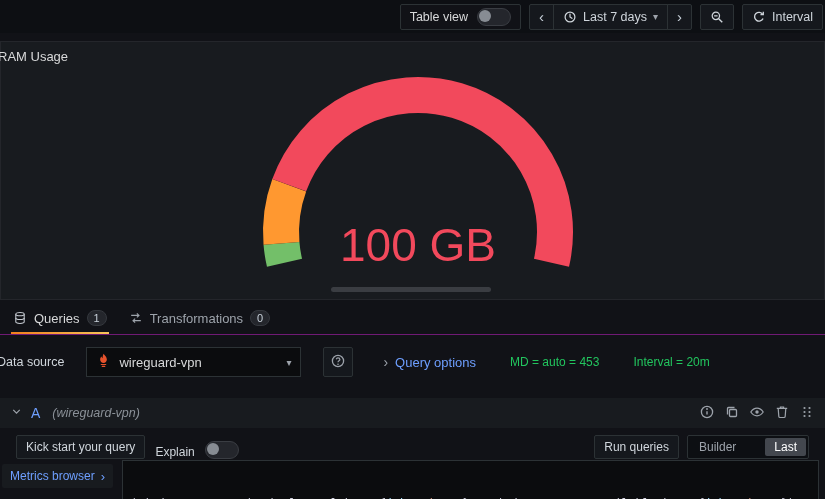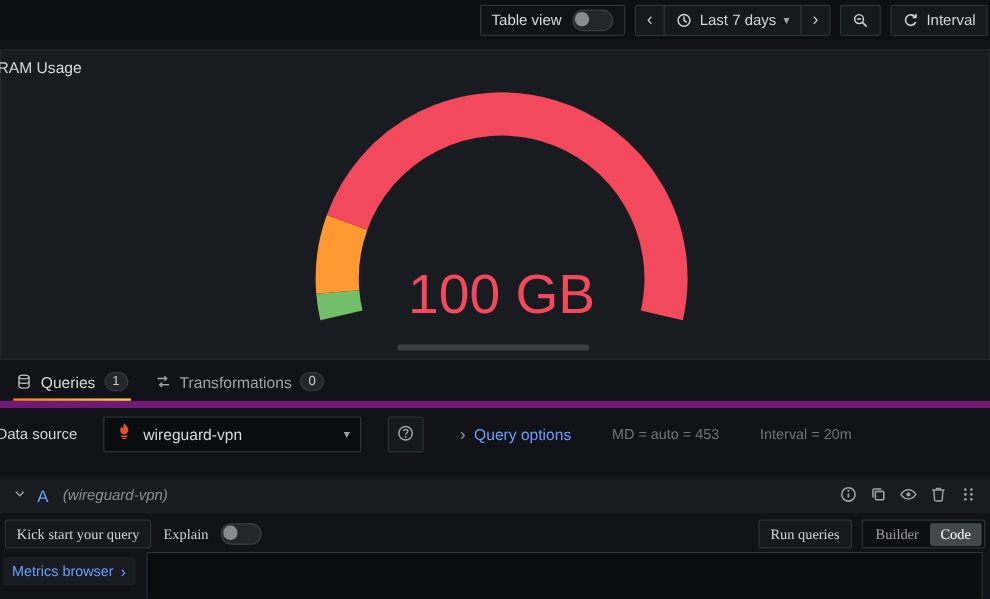--- a/index.html
+++ b/index.html
@@ -27,59 +27,59 @@
 
   
   .panel{position:absolute;top:41px;left:0;width:825px;height:259px;background:#181b1f;
          border:1px solid #24262b;box-sizing:border-box;}
   .panel-title{position:absolute;top:7px;left:-3px;font-size:13px;color:#d8d9da;}
   .gauge-svg{position:absolute;left:240px;top:17px;}
   .scroll-thumb{position:absolute;left:330px;top:245px;width:160px;height:5px;border-radius:3px;background:#3a3d42;}
 
   
   .tabsbar{position:absolute;top:302px;left:0;right:0;height:32px;display:flex;align-items:stretch;
-           border-bottom:6px solid #701a75;padding-left:2px;background:#111217;}
+           border-bottom:1px solid #701a75;padding-left:2px;background:#111217;}
   .tab{position:relative;display:flex;align-items:center;gap:7px;padding:0 11px;font-size:13px;color:#9da3ab;}
   .tab .ticon{color:#9da3ab;display:flex;}
   .tab.active{color:#d8d9da;}
   .tab.active .ticon{color:#c7ccd3;}
   .tab.active::after{content:"";position:absolute;left:9px;right:9px;bottom:0;height:2px;
            background:linear-gradient(90deg,#f2801d,#f7c65a);}
   .badge{font-size:11px;background:#24262c;border:1px solid #35383e;border-radius:9px;padding:1px 6px;color:#c7d0d9;}
 
   
   .dsrow{position:absolute;top:346px;left:0;right:0;height:32px;display:flex;align-items:center;gap:22px;padding-right:12px;}
   .ds-label{font-size:12.5px;margin-left:-3px;color:#d0d6dc;}
   .ds-select{width:215px;height:30px;background:#0b0c0e;border:1px solid #2c3235;border-radius:0;
              display:flex;align-items:center;gap:8px;padding:0 9px;box-sizing:border-box;}
   .ds-name{font-size:13px;color:#d8d9da;flex:1;text-align:left;}
   .icon-btn{width:30px;height:30px;border:1px solid #2c3235;border-radius:2px;background:#15181d;
             display:flex;align-items:center;justify-content:center;color:#9da3ab;box-sizing:border-box;padding:0;}
   .qo{display:flex;align-items:center;gap:7px;margin-left:8px;background:none;border:none;padding:0;}
   .qo-chev{color:#9da3ab;font-size:14px;line-height:1;}
   .qo-label{color:#6e9fff;font-size:13px;}
-  .qo-meta{color:#737373;font-size:12px;margin-left:12px;}
+  .qo-meta{color:#22c55e;font-size:12px;margin-left:12px;}
   .inspector{margin-left:auto;height:30px;font-size:13px;padding:0 13px;}
 
   
   .qheader{position:absolute;top:398px;left:0;right:0;height:30px;background:#181b1f;
            display:flex;align-items:center;gap:8px;padding:0 10px;}
   .q-collapse{background:none;border:none;color:#9da3ab;display:flex;padding:0;}
   .q-ref{color:#6e9fff;font-size:14px;font-weight:500;}
   .q-hint{color:#8a9097;font-size:12.5px;font-style:italic;margin-left:4px;}
   .q-actions{margin-left:auto;display:flex;align-items:center;gap:9px;}
   .qa{background:none;border:none;padding:0;color:#9da3ab;display:flex;align-items:center;}
 
   
-  .qtoolbar{position:absolute;top:431px;left:0;right:0;height:28px;display:flex;align-items:center;gap:10px;padding:0 4px;font-family:Liberation Serif, serif;}
+  .qtoolbar{position:absolute;top:431px;left:0;right:0;height:28px;display:flex;align-items:flex-end;gap:10px;padding:0 16px;}
   .small-btn{height:24px;font-size:12px;padding:0 9px;}
   .explain{font-size:12px;color:#d0d6dc;}
   .qt-right{margin-left:auto;display:flex;align-items:center;gap:8px;}
   .mode{display:flex;align-items:center;background:#0d0f13;border:1px solid #2c3235;border-radius:2px;
-        padding:2px;height:24px;box-sizing:border-box;}
+        padding:2px;height:24px;box-sizing:border-box;gap:20px;}
   .mode-opt{font-size:12px;color:#9da3ab;padding:2px 9px;border-radius:2px;background:none;border:none;}
   .mode-opt.active{background:#43474e;color:#ffffff;}
 
   
   .editor{position:absolute;top:460px;left:0;right:6px;height:39px;}
   .mb-chip{position:absolute;left:2px;top:4px;height:24px;display:flex;align-items:center;gap:6px;padding:0 8px;
            background:#181b1f;border:none;border-radius:2px;color:#6e9fff;font-size:12px;}
   .mb-chev{color:#6e9fff;font-size:13px;line-height:1;}
   .codebox{position:absolute;left:122px;top:0;right:0;height:60px;background:#0b0c0e;border:1px solid #2c3235;
            box-sizing:border-box;padding:3px 0 0 7px;font-family:"DejaVu Sans Mono",monospace;
@@ -276,21 +276,21 @@
     <button class="btn small-btn">Kick start your query</button>
     <span class="explain">Explain</span>
     <div class="switch">
       <div class="knob"></div>
     </div>
 
     <div class="qt-right">
       <button class="btn small-btn">Run queries</button>
       <div class="mode">
         <button class="mode-opt">Builder</button>
-        <button class="mode-opt active">Code</button>
+        <button class="mode-opt active">Last</button>
       </div>
     </div>
   </div>
 
   <div class="editor">
     <button class="mb-chip">
       <span>Metrics browser</span>
       <span class="mb-chev">›</span>
     </button>
     <div class="codebox">

